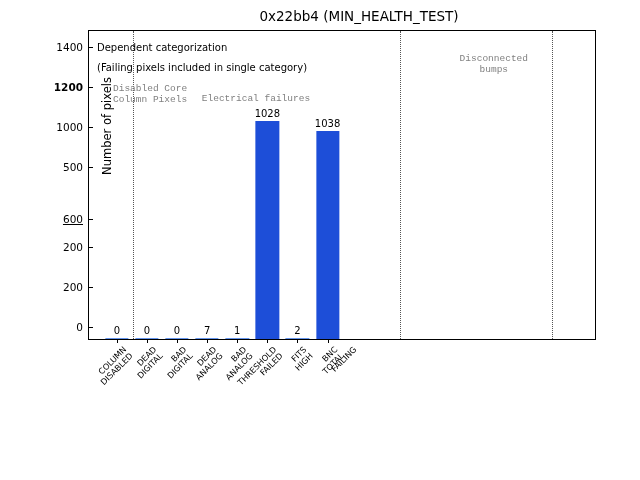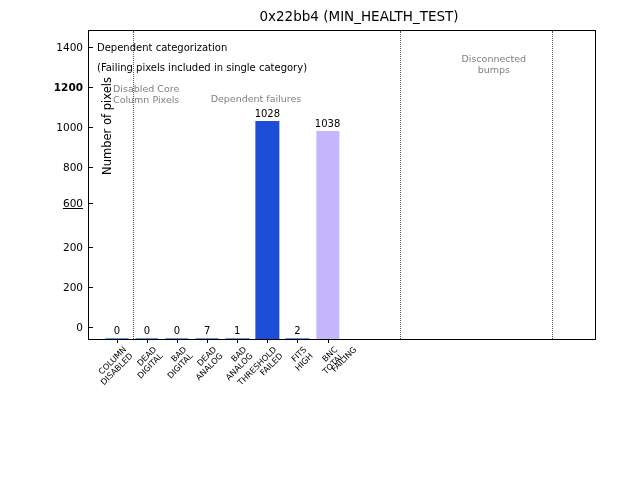--- a/index.html
+++ b/index.html
@@ -111,20 +111,21 @@
     border-left: 1.2px dotted #555555;
   }
   .region-label {
     position: absolute;
     font-size: 9.5px;
     color: #808080;
     text-align: center;
     line-height: 1.2;
     white-space: pre;
     transform: translateX(-50%);
+    font-family: Liberation Mono, monospace;
   }
   .annot {
     position: absolute;
     font-size: 10px;
     color: #000000;
     white-space: pre;
     line-height: 1.35;
   }
 </style>
 </head>
@@ -133,22 +134,22 @@
 <div id="figure">
 
   <div id="chart-title">0x22bb4 (MIN_HEALTH_TEST)</div>
 
   <div id="plot">
     <div id="ylabel">Number of pixels</div>
     <div id="yticks">
         <div class="ytick" style="bottom: 0px;">0</div>
         <div class="ytick" style="bottom: 40px;">200</div>
         <div class="ytick" style="bottom: 80px;">200</div>
-        <div class="ytick" style="bottom: 124px; text-decoration: underline;">600</div>
-        <div class="ytick" style="bottom: 160px;">800</div>
+        <div class="ytick" style="bottom: 108px; text-decoration: underline;">600</div>
+        <div class="ytick" style="bottom: 160px;">500</div>
         <div class="ytick" style="bottom: 200px; text-align: center;">1000</div>
         <div class="ytick" style="bottom: 240px; font-weight: bold;">1200</div>
         <div class="ytick" style="bottom: 280px;">1400</div>
       </div>
     <div id="xticks">
         <div class="xtick-mark" style="left: 27.83px;"></div>
         <div class="xtick-label" style="left: 32.83px;">COLUMN
 DISABLED</div>
         <div class="xtick-mark" style="left: 57.937px;"></div>
         <div class="xtick-label" style="left: 62.937px;">DEAD
@@ -188,33 +189,33 @@
         </div>
         <div class="bar" style="left: 148.258px; width: 23.276px; height: 0.8px; background: rgb(100, 149, 237);">
           <div class="bar-value">1</div>
         </div>
         <div class="bar" style="left: 178.365px; width: 23.276px; height: 218px; background: #1d4ed8;">
           <div class="bar-value">1028</div>
         </div>
         <div class="bar" style="left: 208.472px; width: 23.276px; height: 0.8px; background: rgb(100, 149, 237);">
           <div class="bar-value">2</div>
         </div>
-        <div class="bar" style="left: 238.579px; width: 23.276px; height: 207.6px; background: #c4b5fd;">
+        <div class="bar" style="left: 238.579px; width: 23.276px; height: 207.6px; background: #1d4ed8;">
           <div class="bar-value">1038</div>
         </div>
       </div>
     <div id="dividers">
         <div class="vline" style="left: 44.022px; border-left-color: rgb(85, 85, 85);"></div>
         <div class="vline" style="left: 311.19px; border-left-color: rgb(85, 85, 85);"></div>
         <div class="vline" style="left: 462.99px; border-left-color: rgb(85, 85, 85);"></div>
       </div>
     <div id="regions">
         <div class="region-label" style="left: 24px; top: 52px; color: rgb(128, 128, 128); transform: none; text-align: left;">Disabled Core
 Column Pixels</div>
-        <div class="region-label" style="left: 166.98px; top: 62px; color: rgb(128, 128, 128);">Dependent failures</div>
+        <div class="region-label" style="left: 166.98px; top: 62px; color: rgb(128, 128, 128);">Electrical failures</div>
         <div class="region-label" style="left: 404.8px; top: 22px; color: rgb(128, 128, 128);">Disconnected
 bumps</div>
       </div>
     <div id="annots">
         <div class="annot" style="left: 8px; top: 10px;">Dependent categorization</div>
         <div class="annot" style="left: 8px; top: 30px;">(Failing pixels included in single category)</div>
       </div>
   </div>
 
 </div>

